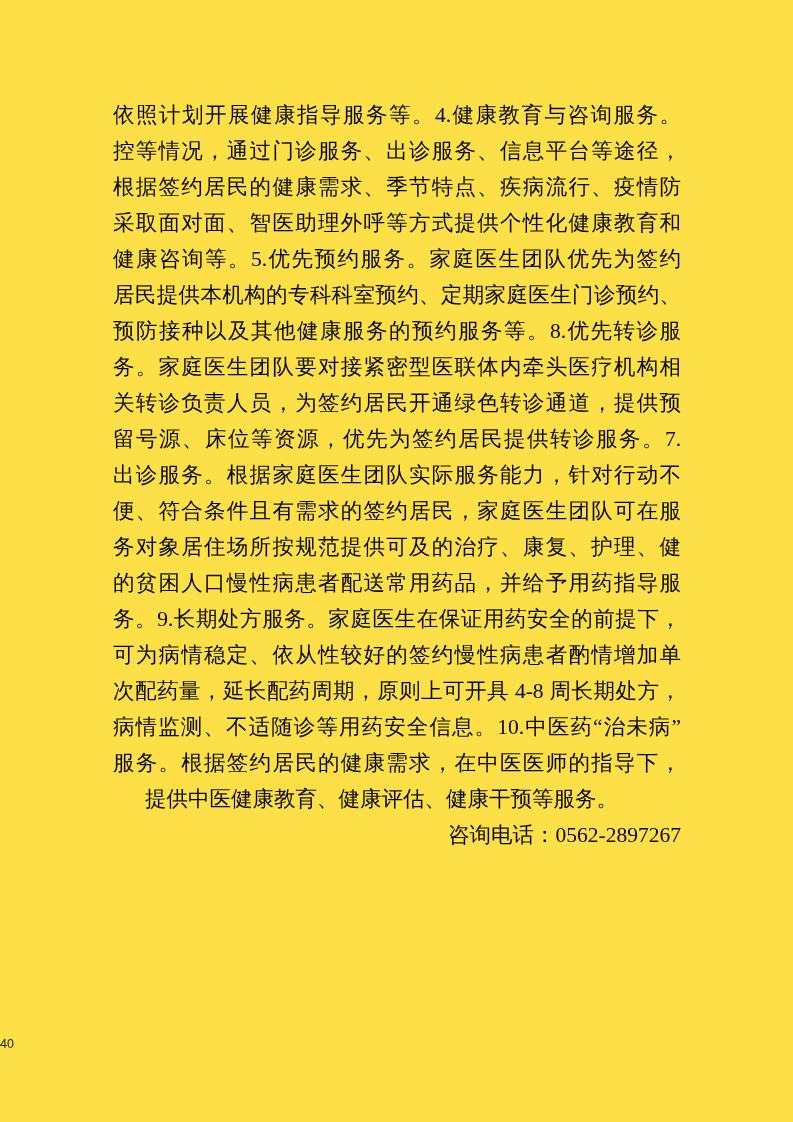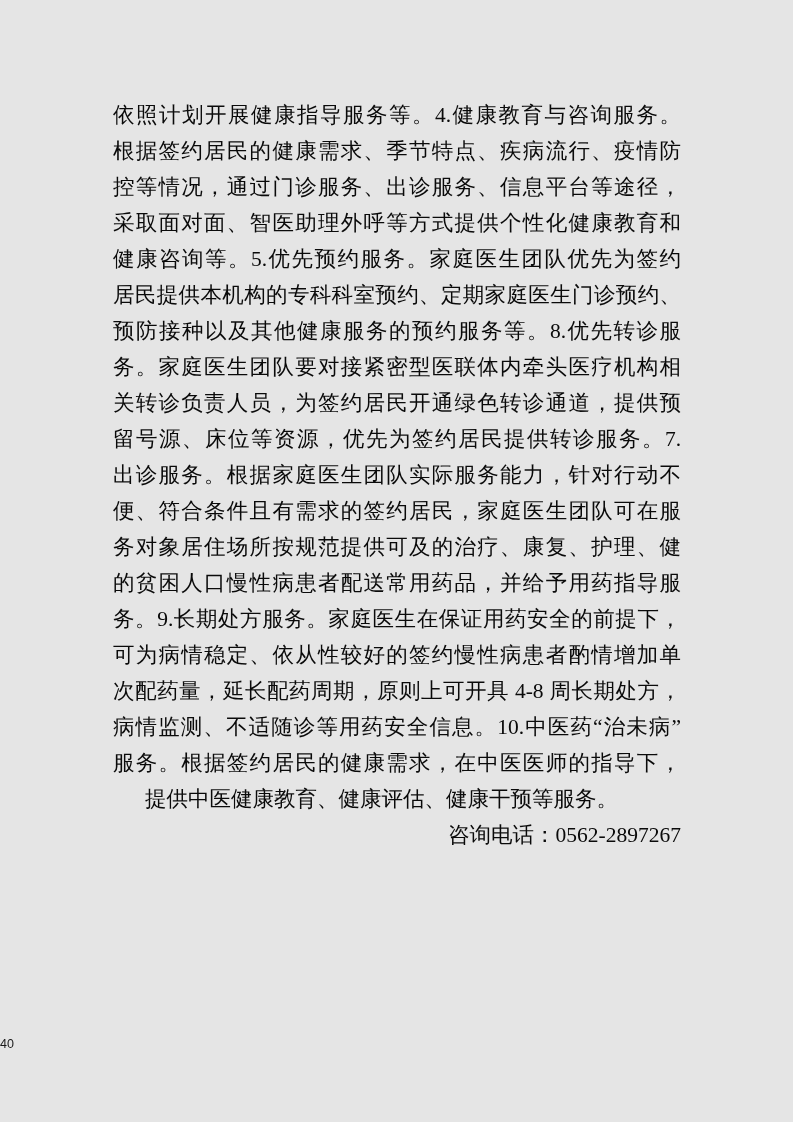--- a/index.html
+++ b/index.html
@@ -4,21 +4,21 @@
 <style>
   html, body {
     margin: 0;
     padding: 0;
     background: #ffffff;
   }
   .page {
     position: relative;
     width: 793px;
     height: 1122px;
-    background: #e5e5e5;
+    background: #fde047;
     font-family: "Liberation Serif", "DejaVu Serif", serif;
     color: #0a0a0a;
     overflow: hidden;
   }
   .text-block {
     position: absolute;
     left: 113px;
     top: 97px;
     width: 568px;
     font-size: 21.5px;
@@ -50,22 +50,22 @@
     color: #1a1a1a;
     font-family: "Liberation Sans", "DejaVu Sans", sans-serif;
   }
 </style>
 </head>
 <body>
 
 <div class="page">
   <div class="text-block">
     <div class="line">依照计划开展健康指导服务等。4.健康教育与咨询服务。</div>
+    <div class="line">控等情况，通过门诊服务、出诊服务、信息平台等途径，</div>
     <div class="line">根据签约居民的健康需求、季节特点、疾病流行、疫情防</div>
-    <div class="line">控等情况，通过门诊服务、出诊服务、信息平台等途径，</div>
     <div class="line">采取面对面、智医助理外呼等方式提供个性化健康教育和</div>
     <div class="line">健康咨询等。5.优先预约服务。家庭医生团队优先为签约</div>
     <div class="line">居民提供本机构的专科科室预约、定期家庭医生门诊预约、</div>
     <div class="line">预防接种以及其他健康服务的预约服务等。8.优先转诊服</div>
     <div class="line">务。家庭医生团队要对接紧密型医联体内牵头医疗机构相</div>
     <div class="line">关转诊负责人员，为签约居民开通绿色转诊通道，提供预</div>
     <div class="line">留号源、床位等资源，优先为签约居民提供转诊服务。7.</div>
     <div class="line">出诊服务。根据家庭医生团队实际服务能力，针对行动不</div>
     <div class="line">便、符合条件且有需求的签约居民，家庭医生团队可在服</div>
     <div class="line">务对象居住场所按规范提供可及的治疗、康复、护理、健</div>

